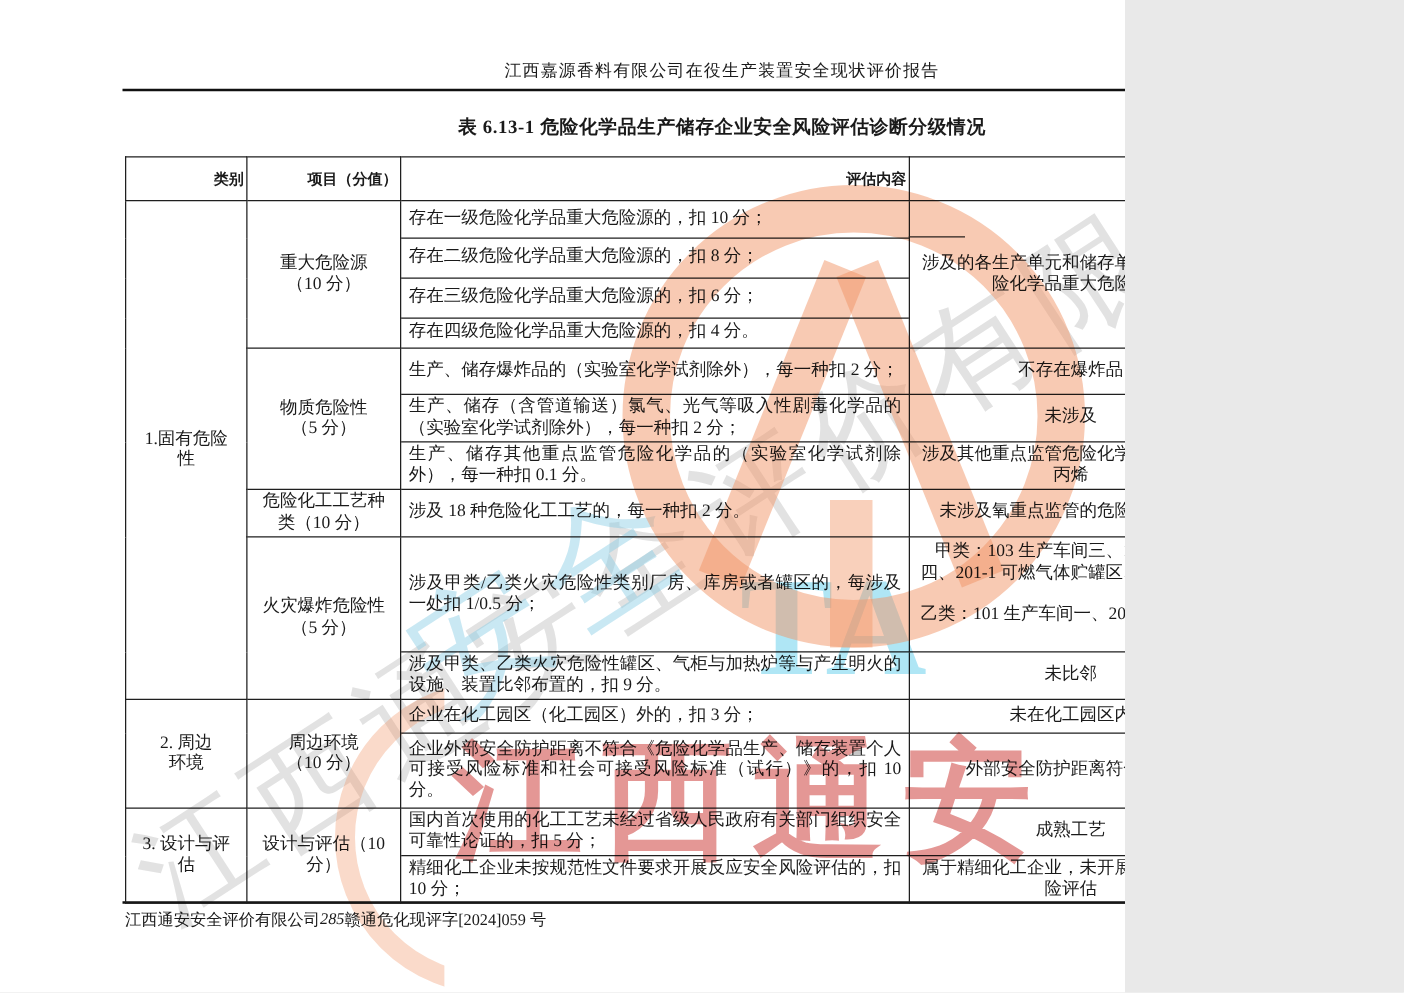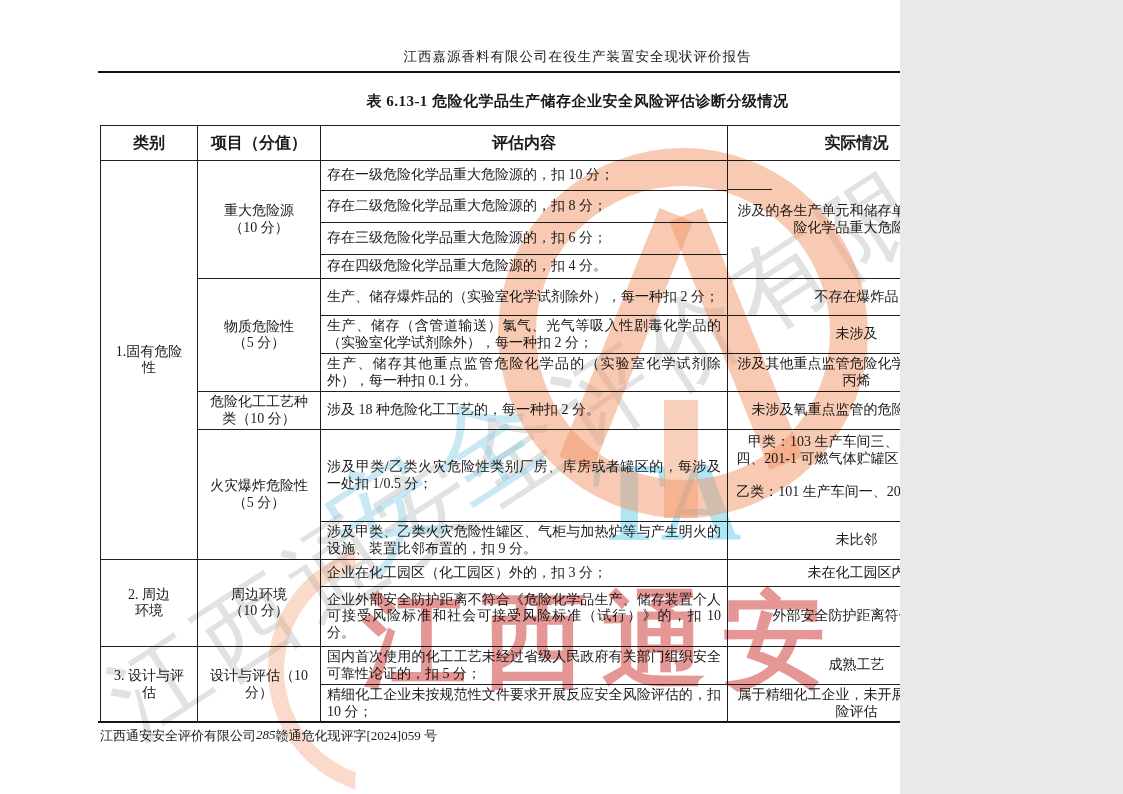--- a/index.html
+++ b/index.html
@@ -45,22 +45,22 @@
   table.assessment th, table.assessment td {
     border: 1px solid #1f1f1f;
     font-size: 14px;
     line-height: 1.18;
     padding: 2px 6px;
     vertical-align: middle;
     overflow: hidden;
   }
   table.assessment th {
     font-weight: bold;
-    text-align: center;
-    font-size: 16px;
+    text-align: right;
+    font-size: 12px;
     padding: 4px 2px;
   }
   td.c-center { text-align: center; }
   td.c-left   { text-align: right; }
   td.c-justify{ text-align: justify; text-justify: inter-ideograph; }
   .preline { white-space: pre-line; }
   
   .scan-artifact {
     position: absolute;
     left: 727px; top: 189px; width: 45px; height: 1.4px;

